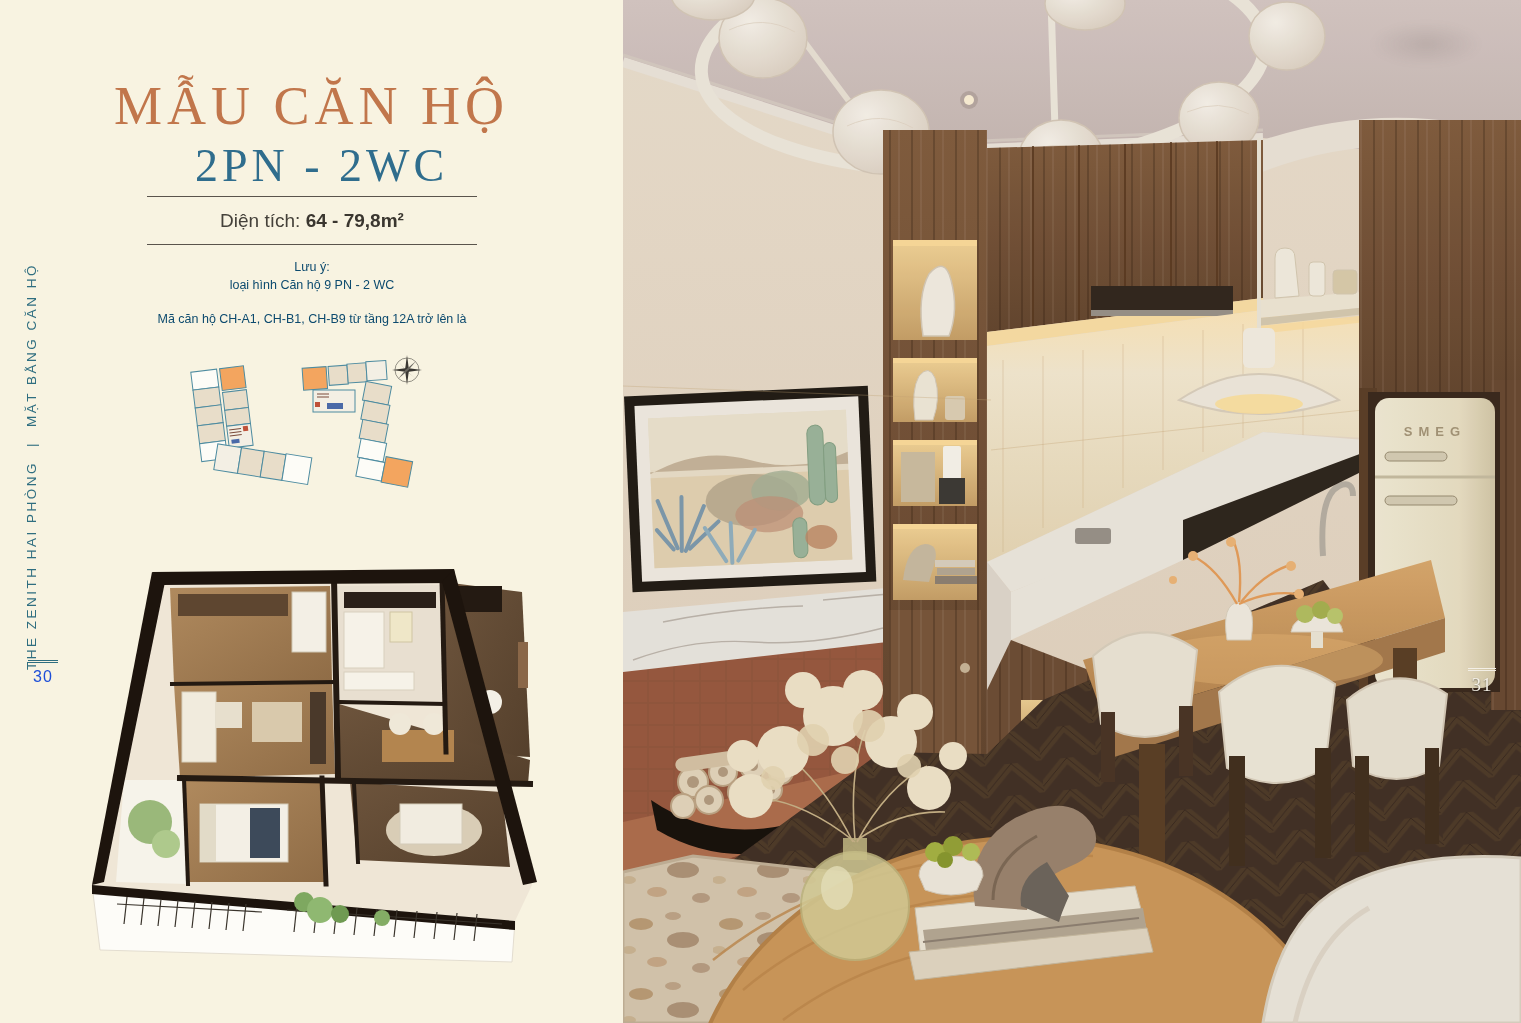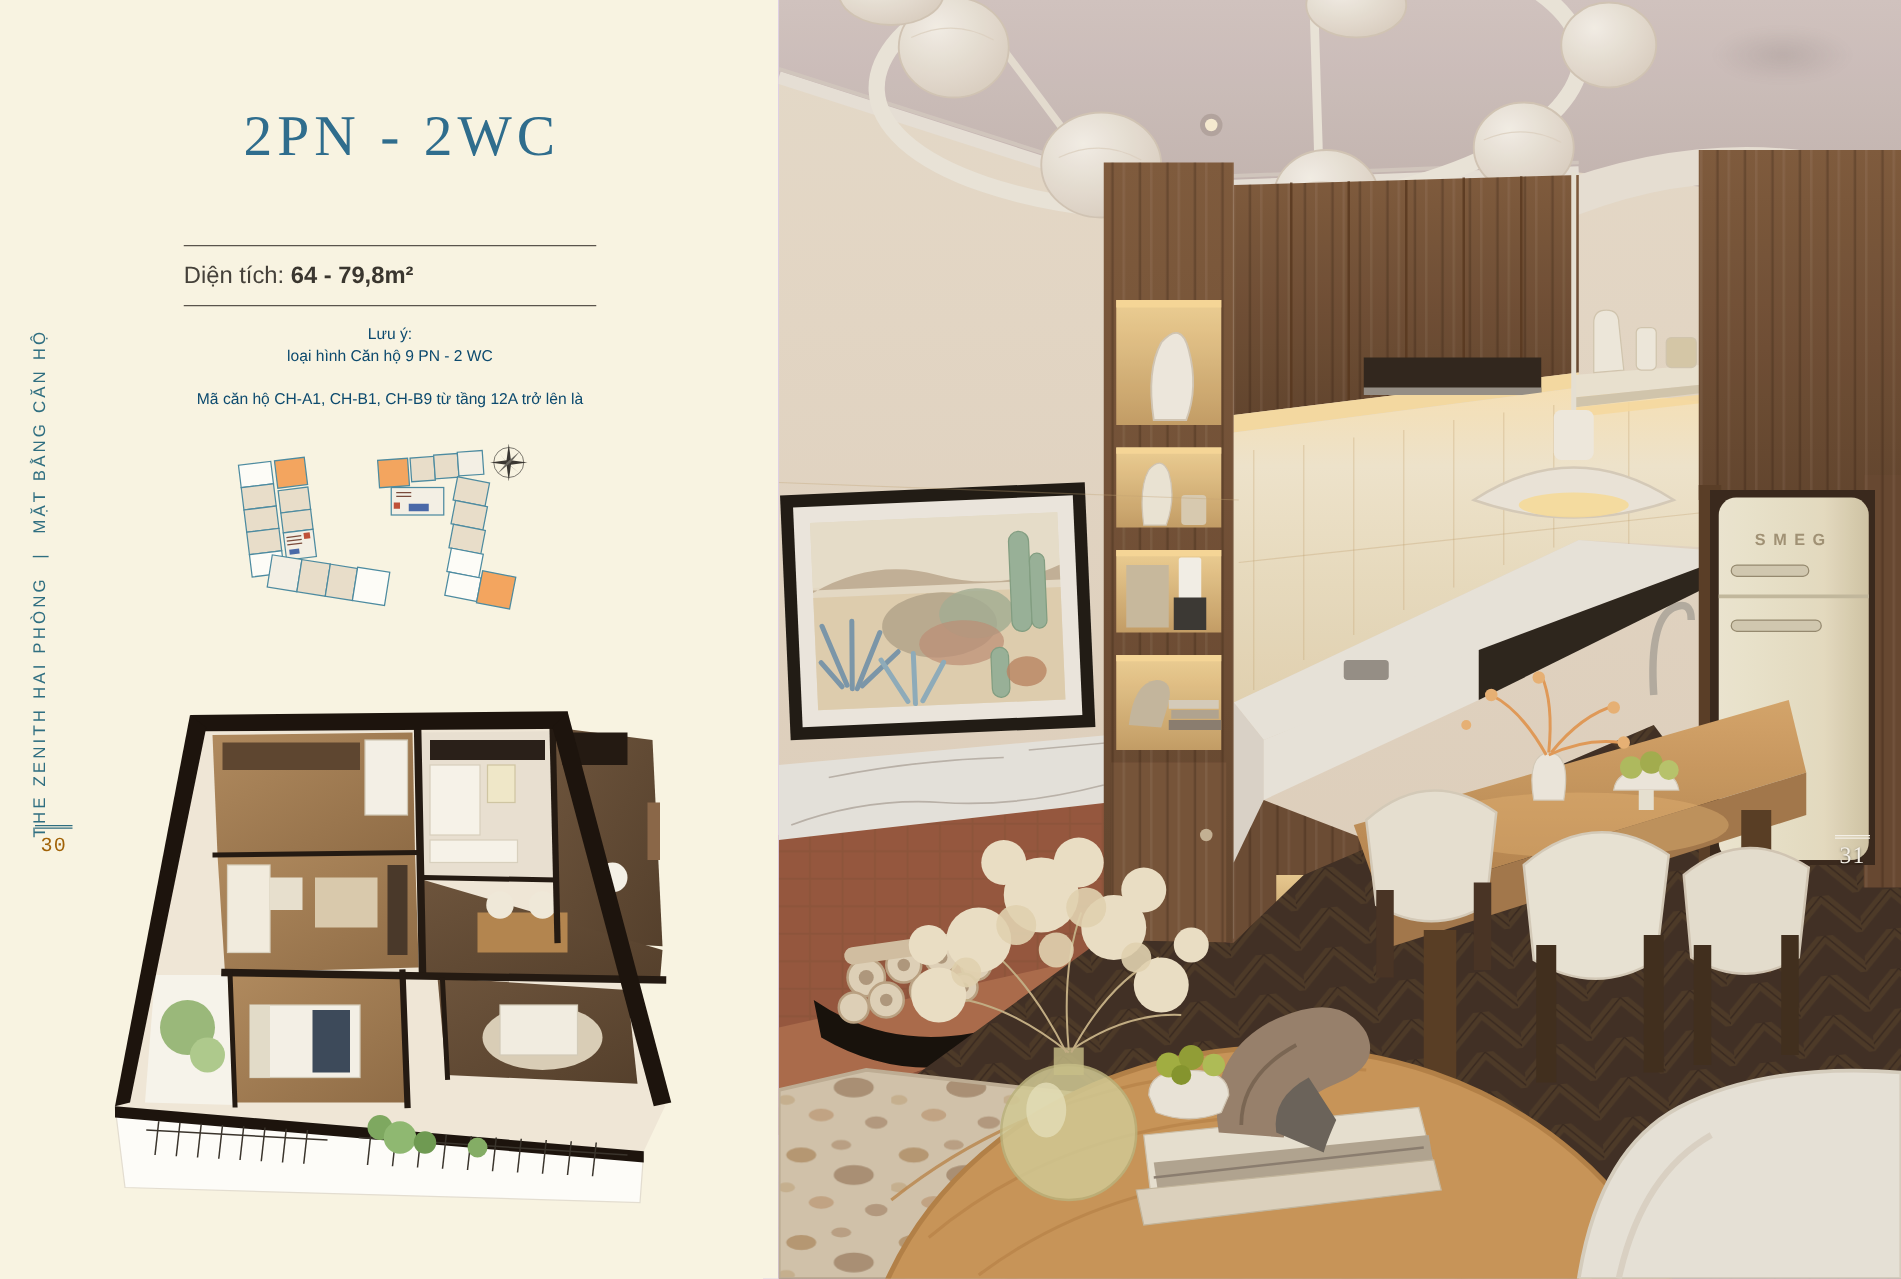--- a/index.html
+++ b/index.html
@@ -11,35 +11,35 @@
 
   .sidebar-vertical {
     position:absolute; left:24px; top:340px; height:330px;
     writing-mode:vertical-rl; transform:rotate(180deg);
     color:#2f6e80; font-size:13.5px; letter-spacing:2.5px;
     display:flex; align-items:center; white-space:nowrap;
   }
   .sidebar-vertical .sep { margin:14px 0; }
   .page-num-left {
     position:absolute; left:28px; top:660px; width:30px; text-align:center;
-    color:#a16207; font-family:Liberation Mono, monospace; font-size:16px;
+    color:#1d4ed8; font-family:Liberation Sans, sans-serif; font-size:16px;
     border-top:3px double #2f6e80; padding-top:5px; letter-spacing:1px;
   }
 
   .title-block { position:absolute; top:78px; left:0; width:100%; text-align:center; }
   .title-main {
     font-family:"Liberation Serif", serif; font-weight:400;
     font-size:54px; letter-spacing:5px; color:#c1764b; line-height:1.05;
   }
   .title-sub {
     font-family:"Liberation Serif", serif; font-weight:400;
     font-size:46px; letter-spacing:4px; color:#2f6d8d; margin-top:4px;margin-left:20px;
   }
 
-  .area-block { position:absolute; top:196px; left:147px; width:330px; text-align:left;
+  .area-block { position:absolute; top:196px; left:147px; width:330px; text-align:center;
     border-top:1.5px solid #5a544c; border-bottom:1.5px solid #5a544c; padding:13px 0 12px; }
   .area-line { font-size:19px; color:#45413a; }
   .area-line b { color:#3a362f; }
 
   .notes-block { position:absolute; top:258px; left:110px; width:404px; text-align:center;
     color:#0c4a6e; font-size:12.5px; line-height:1.45; }
   .notes-block .nb-gap { height:16px; }
 
   .siteplan-wrap { position:absolute; left:185px; top:350px; }
   .plan3d-wrap  { position:absolute; left:82px; top:552px; }
@@ -65,20 +65,21 @@
   <div class="page-left">
 
     <div class="sidebar-vertical">
       <span>THE ZENITH HAI PHÒNG</span>
       <span class="sep">|</span>
       <span>MẶT BẰNG CĂN HỘ</span>
     </div>
     <div class="page-num-left">30</div>
 
     <div class="title-block">
+      <div class="title-main">MẪU CĂN HỘ</div>
       <div class="title-sub">2PN - 2WC</div>
     </div>
 
     <div class="area-block">
       <span class="area-line">
         <span>Diện tích:</span>
         <b>64 - 79,8m²</b>
       </span>
     </div>
 

